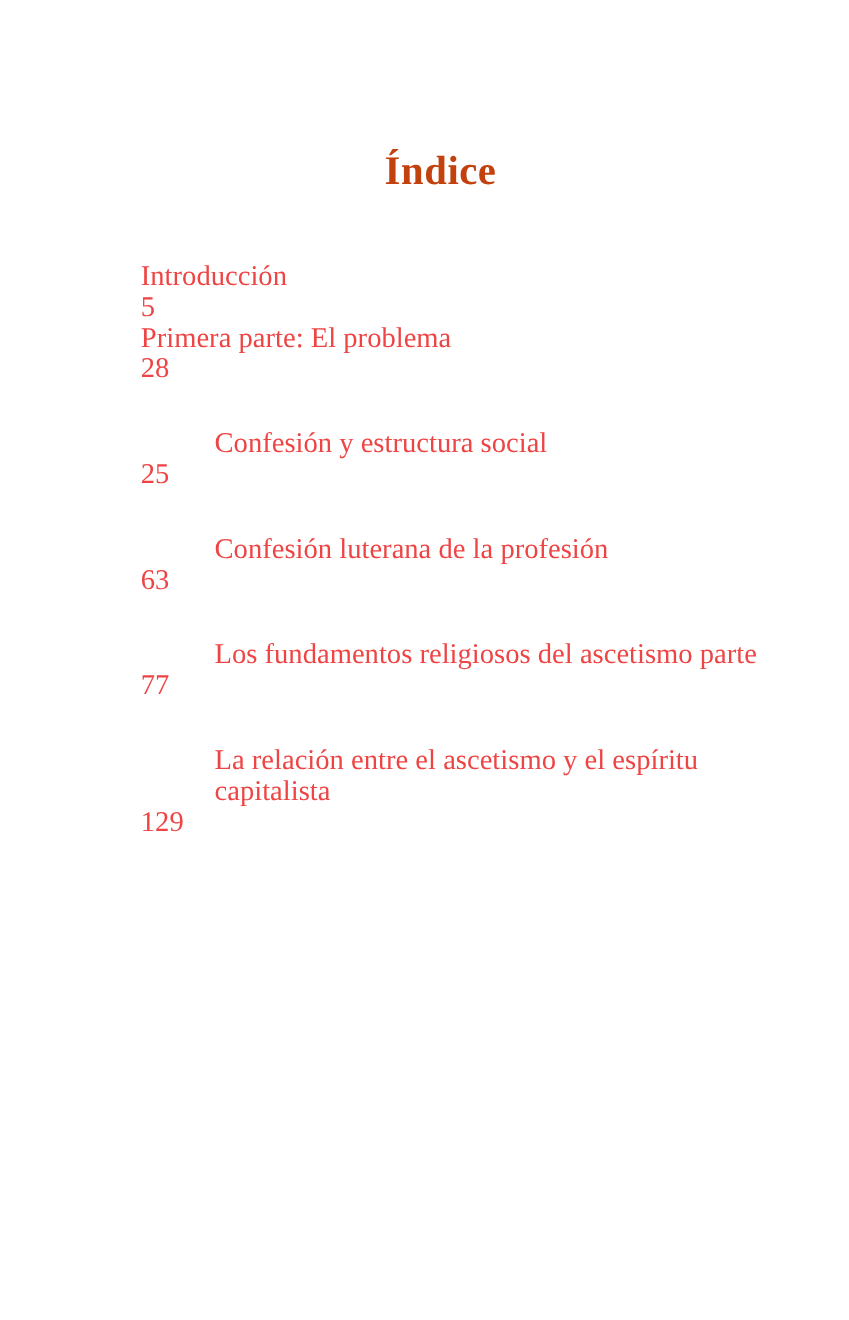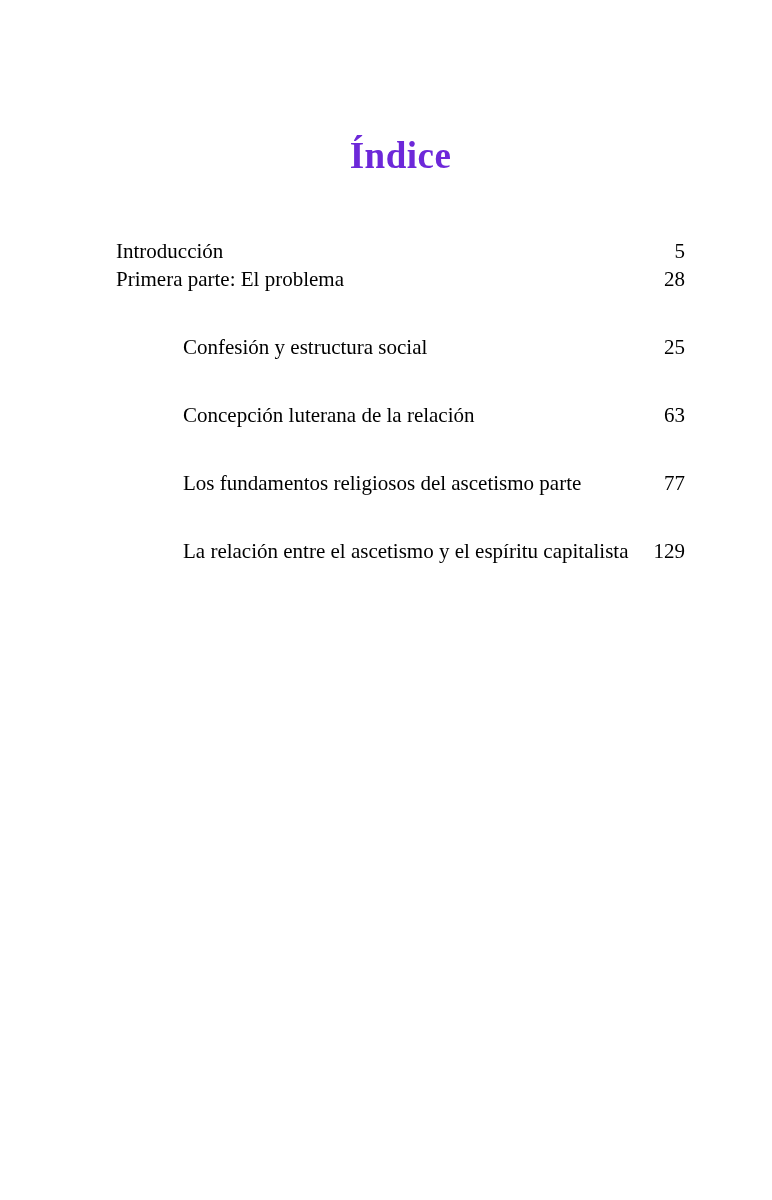--- a/index.html
+++ b/index.html
@@ -22,33 +22,34 @@
     width: 569px;
     height: 1200px;
   }
   .title {
     margin: 0;
     padding-top: 132px;
     text-align: center;
     font-size: 37px;
     font-weight: bold;
     letter-spacing: 0.5px;
-    color: #6d28d9;
+    color: #c2410c;
     line-height: 1.3;
   }
   .toc {
     margin-top: 57px;
   }
   .row {
     display: flex;
     justify-content: space-between;
     align-items: baseline;
-    font-size: 21px;
+    font-size: 26px;
     line-height: 28px;
-    color: #000000;
+    color: #ef4444;
+    flex-direction: column;
   }
   .row.level-1 .label {
     padding-left: 67px;
     margin-top: 40px;
   }
   .row.group-break {
     margin-top: 28px;
   }
   .label {
     flex: 1 1 auto;
@@ -72,21 +73,21 @@
       </div>
       <div class="row level-0">
         <span class="label">Primera parte: El problema</span>
         <span class="pagenum">28</span>
       </div>
       <div class="row level-1">
         <span class="label">Confesión y estructura social</span>
         <span class="pagenum">25</span>
       </div>
       <div class="row level-1">
-        <span class="label">Concepción luterana de la relación</span>
+        <span class="label">Confesión luterana de la profesión</span>
         <span class="pagenum">63</span>
       </div>
       <div class="row level-1">
         <span class="label">Los fundamentos religiosos del ascetismo parte</span>
         <span class="pagenum">77</span>
       </div>
       <div class="row level-1">
         <span class="label">La relación entre el ascetismo y el espíritu capitalista</span>
         <span class="pagenum">129</span>
       </div>

